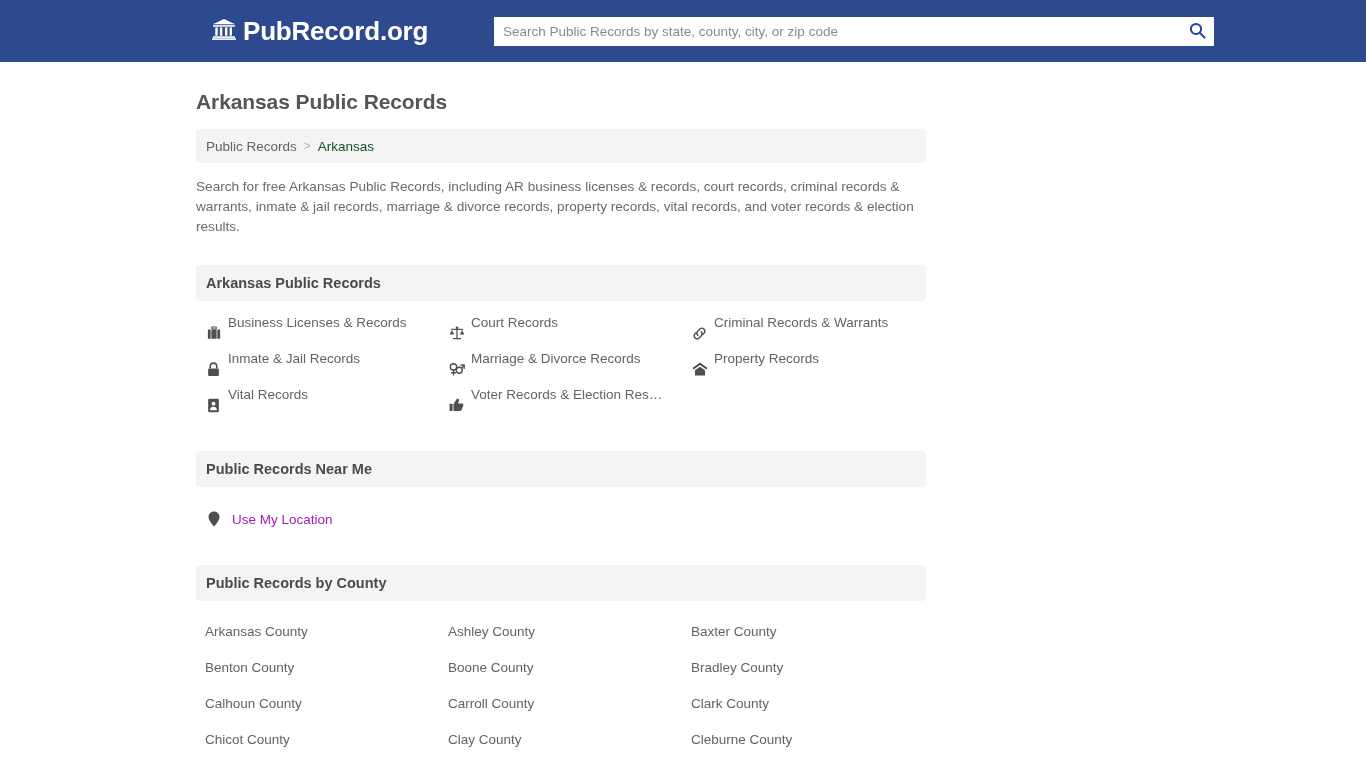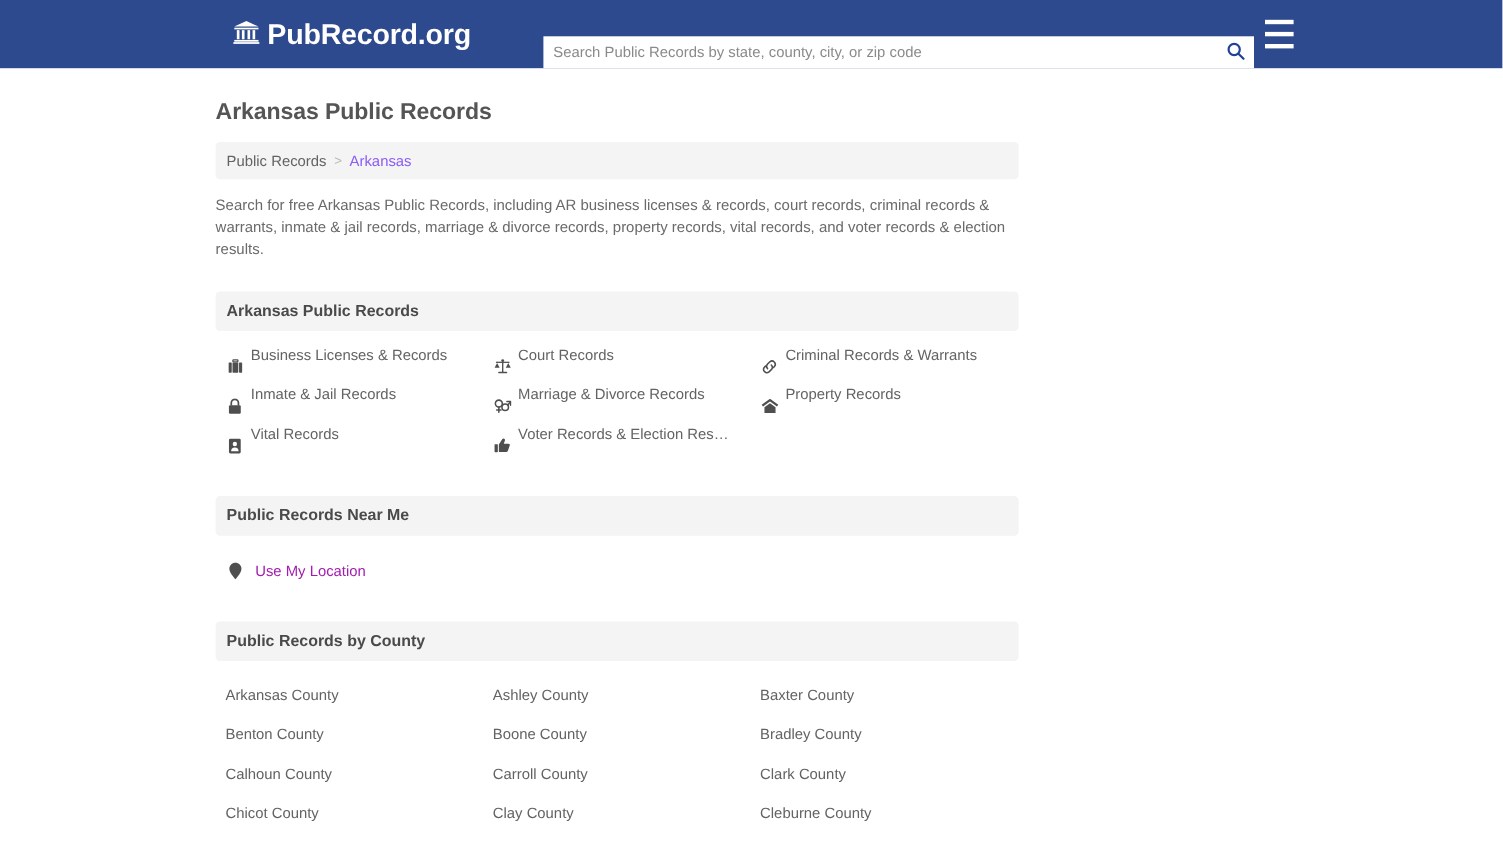--- a/index.html
+++ b/index.html
@@ -31,22 +31,22 @@
   .brand-text {
     color: #ffffff;
     font-size: 26px;
     font-weight: bold;
     letter-spacing: -0.2px;
     line-height: 1;
   }
   .search-wrap {
     position: absolute;
     left: 494px;
-    top: 33px;
-    width: 646px;
+    top: 17px;
+    width: 720px;
     height: 29px;
     background: #ffffff;
     display: flex;
     align-items: center;
   }
   .search-input {
     flex: 1;
     border: none;
     outline: none;
     height: 27px;
@@ -117,21 +117,21 @@
   }
   .breadcrumb a {
     color: #636363;
     text-decoration: none;
   }
   .breadcrumb .sep {
     color: #b5b5b5;
     margin: 0 7px;
     font-size: 12px;
   }
-  .breadcrumb .current { color: #8b5cf6; }
+  .breadcrumb .current { color: #14532d; }
 
   .intro {
     margin-top: 14px;
     font-size: 13.6px;
     line-height: 20px;
     color: #6a6a6a;
     width: 722px;
   }
 
   .section-head {

